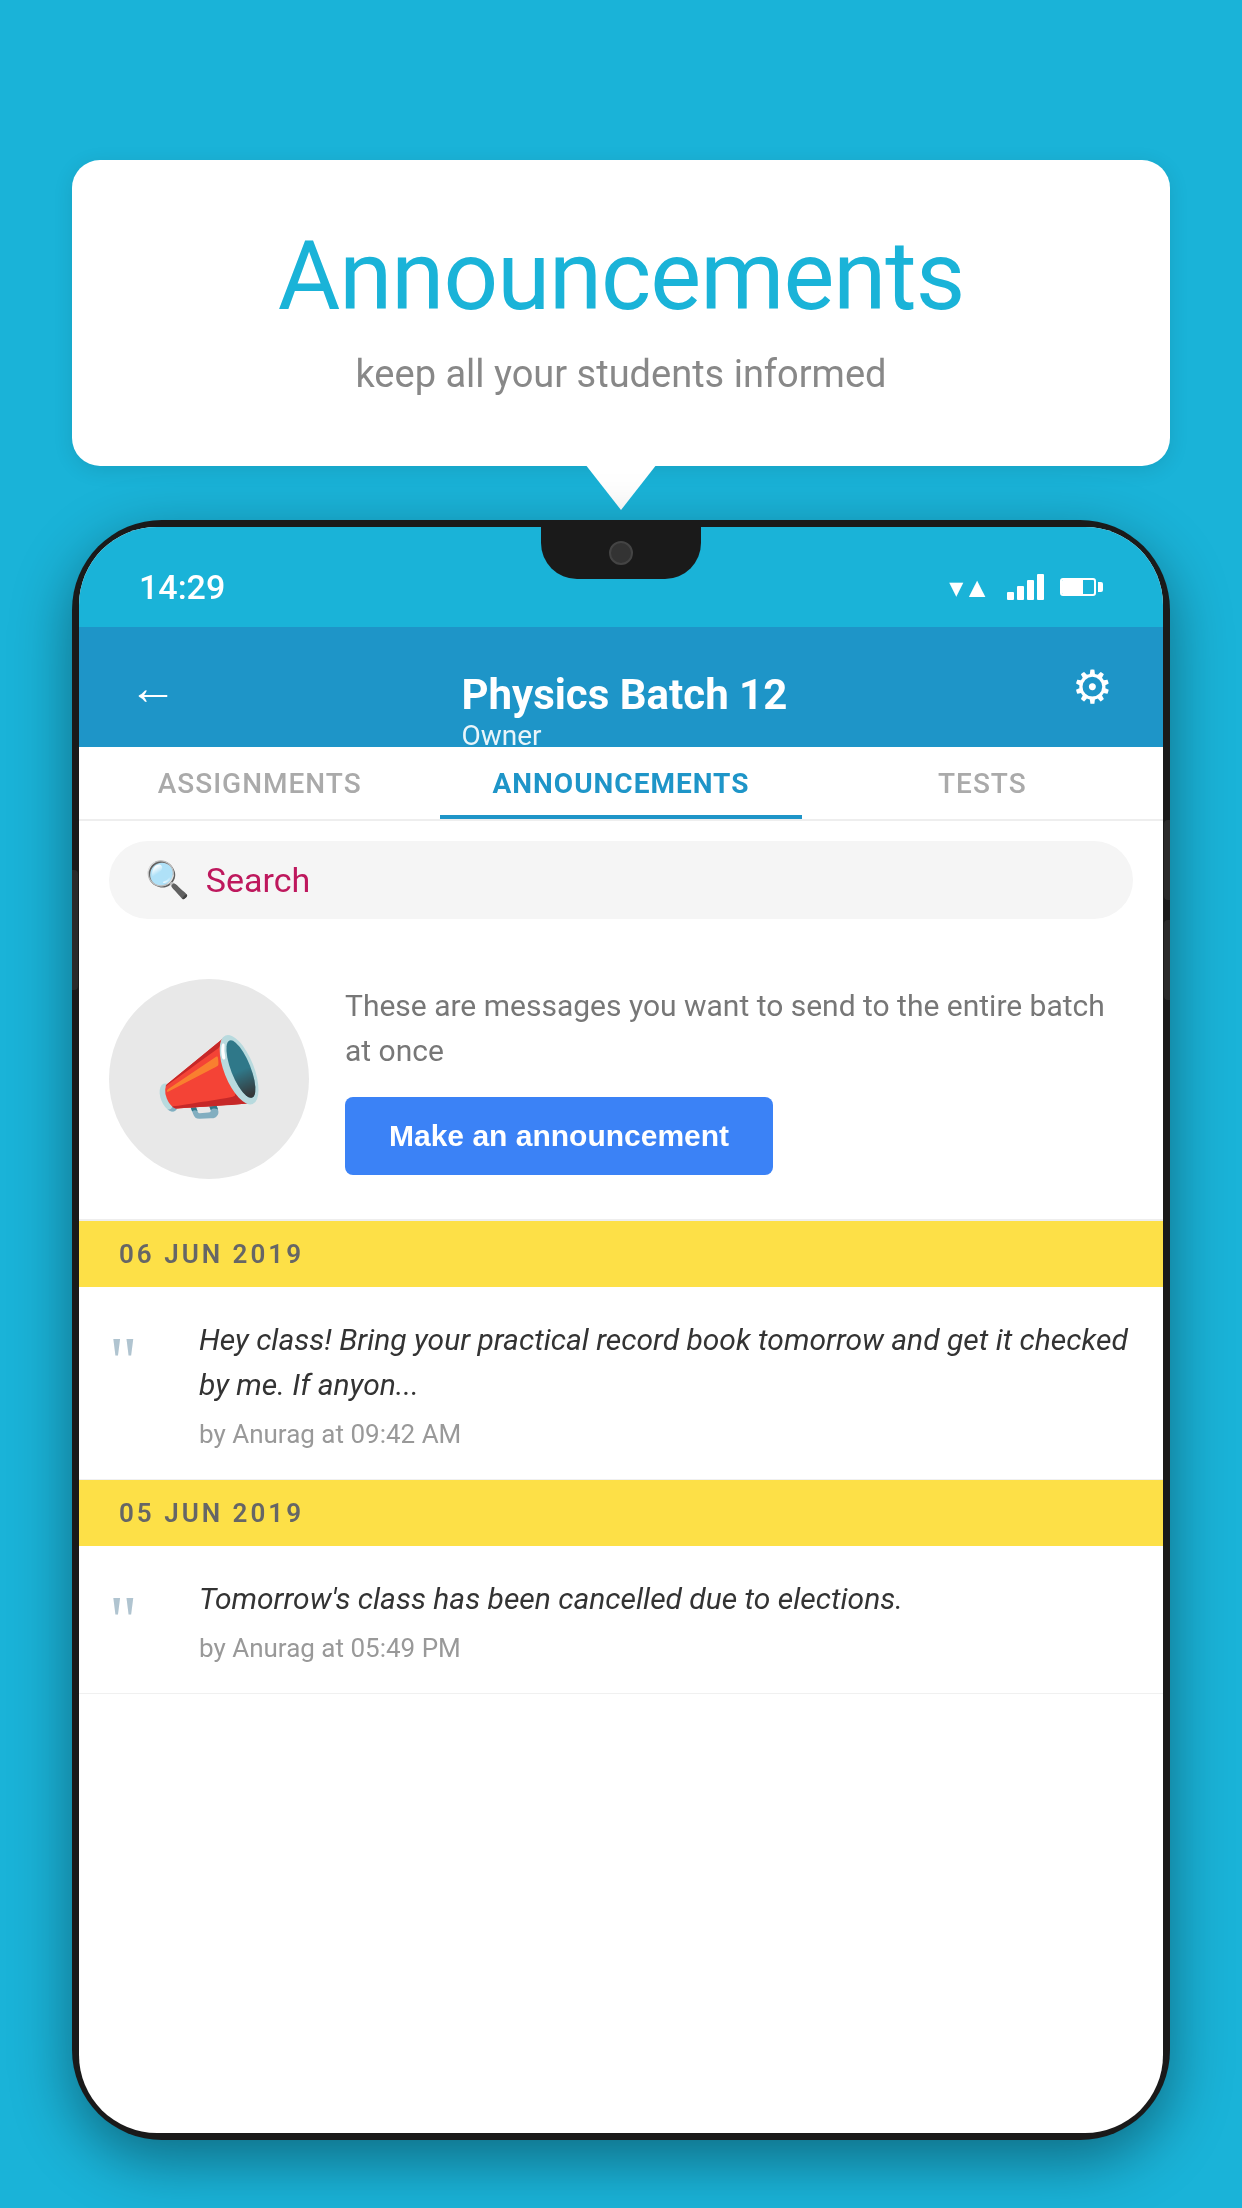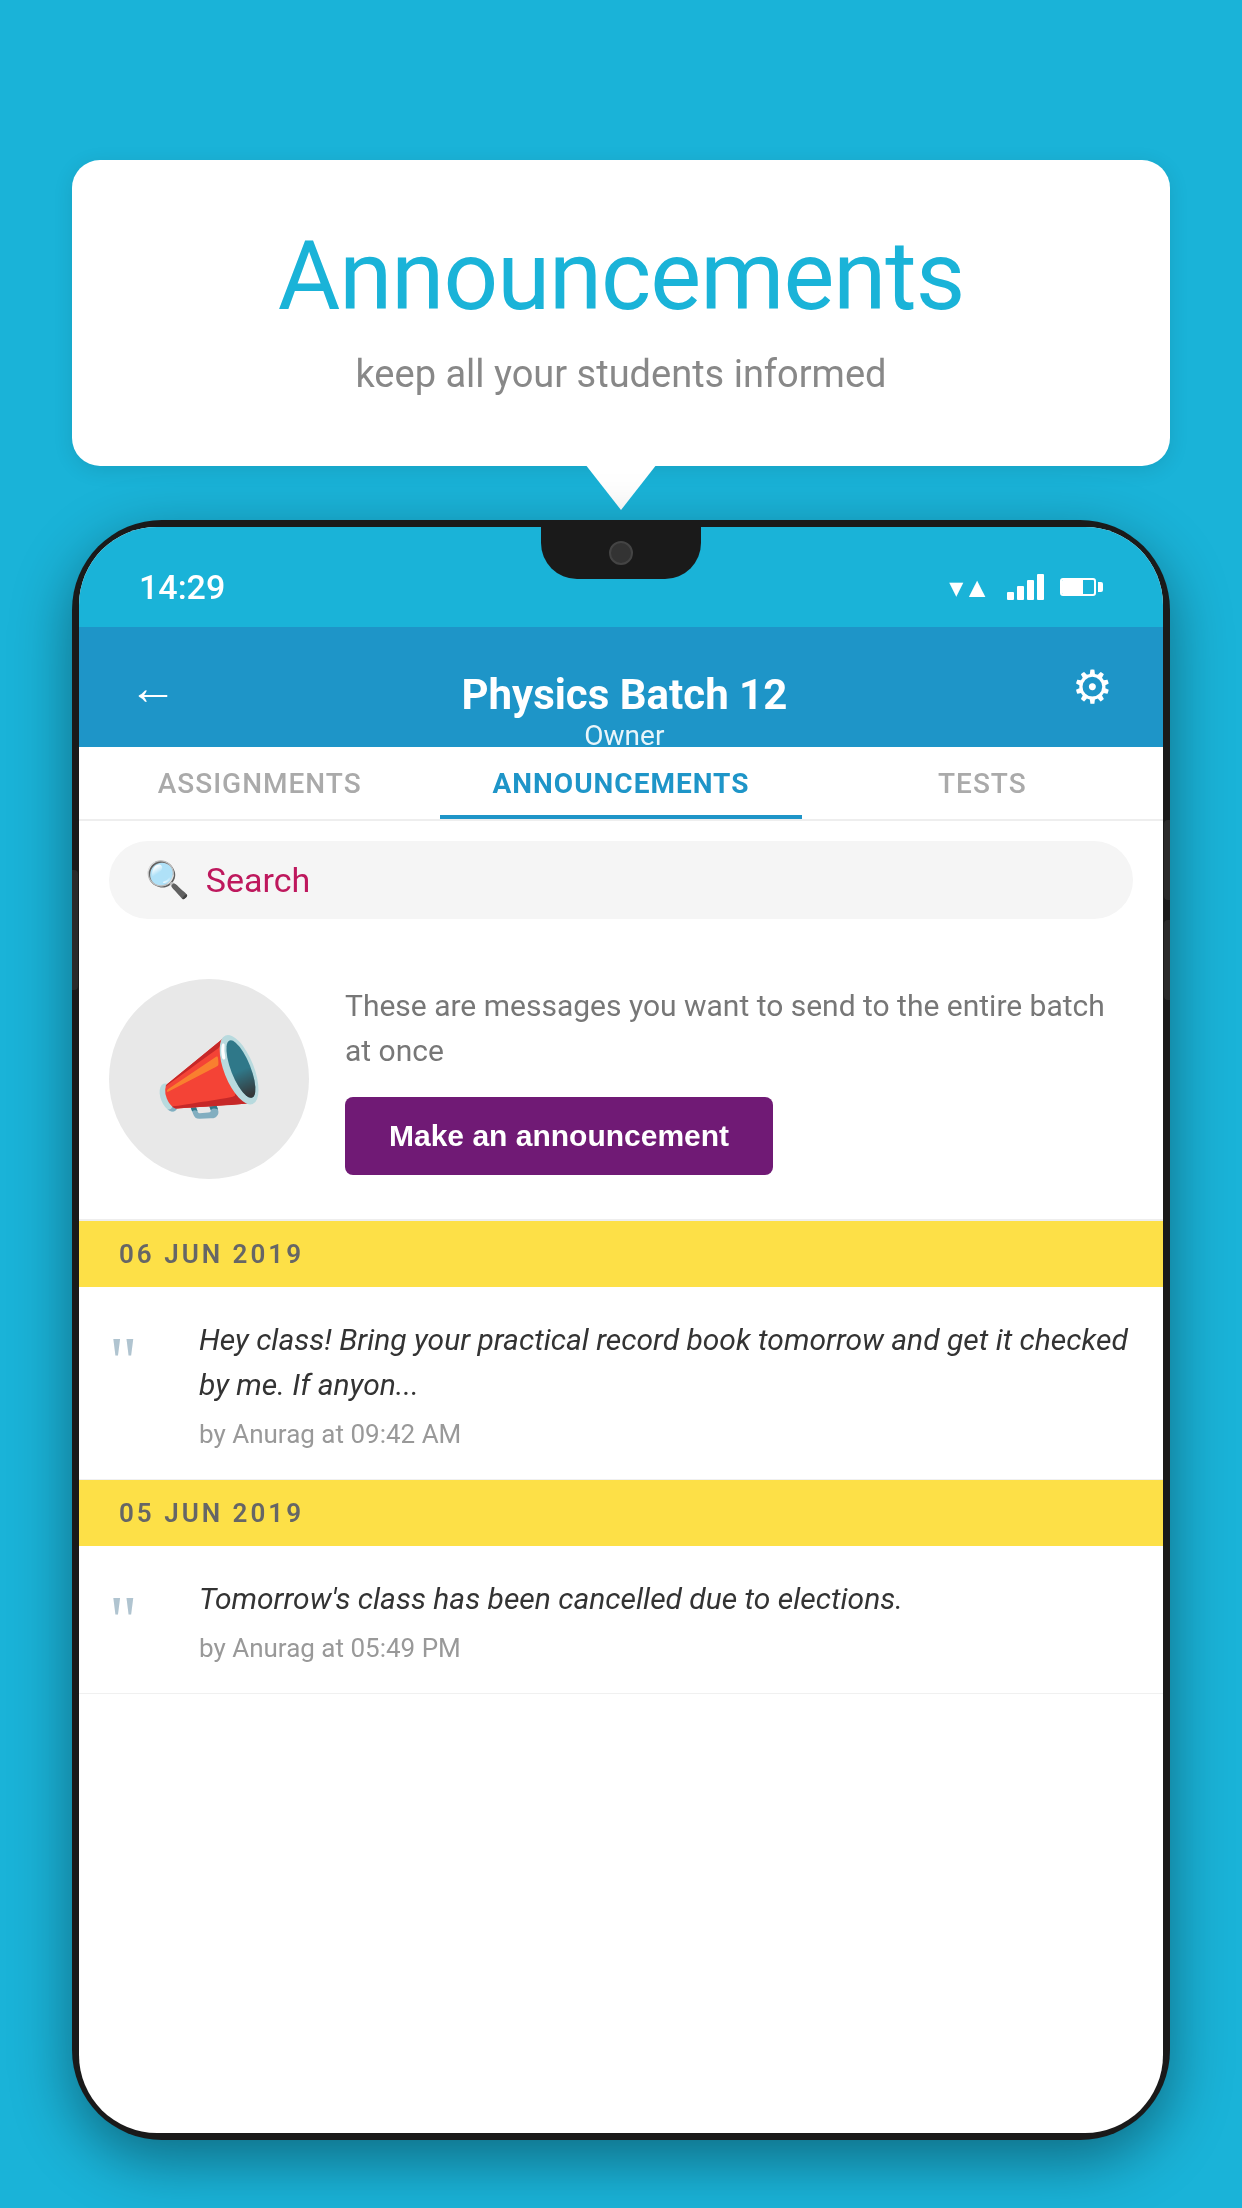--- a/index.html
+++ b/index.html
@@ -139,21 +139,20 @@
       padding: 0 50px;
     }
 
     .back-arrow {
       color: white;
       font-size: 48px;
       cursor: pointer;
     }
 
     .header-title-area {
-      text-align: center;
       margin-top: 48px;
     }
 
     .header-batch-name {
       color: white;
       font-size: 42px;
       font-weight: 700;
     }
 
     .header-role {
@@ -261,21 +260,21 @@
     }
 
     .promo-description {
       color: #777;
       font-size: 30px;
       line-height: 1.5;
       margin-bottom: 24px;
     }
 
     .make-announcement-btn {
-      background: #701a75;
+      background: #3b82f6;
       color: white;
       border: none;
       border-radius: 8px;
       padding: 22px 44px;
       font-size: 30px;
       font-weight: 600;
       cursor: pointer;
       display: inline-block;
     }
 

